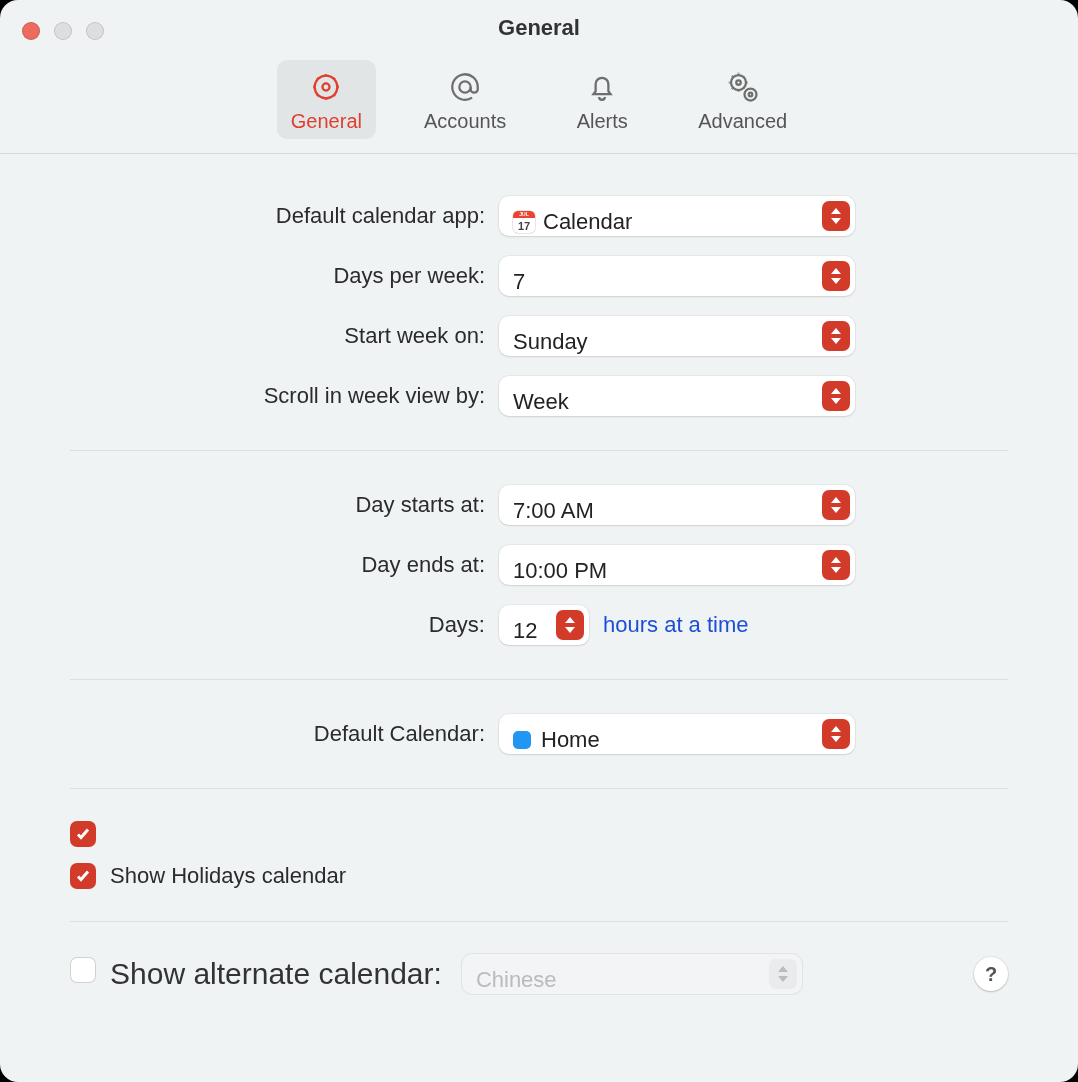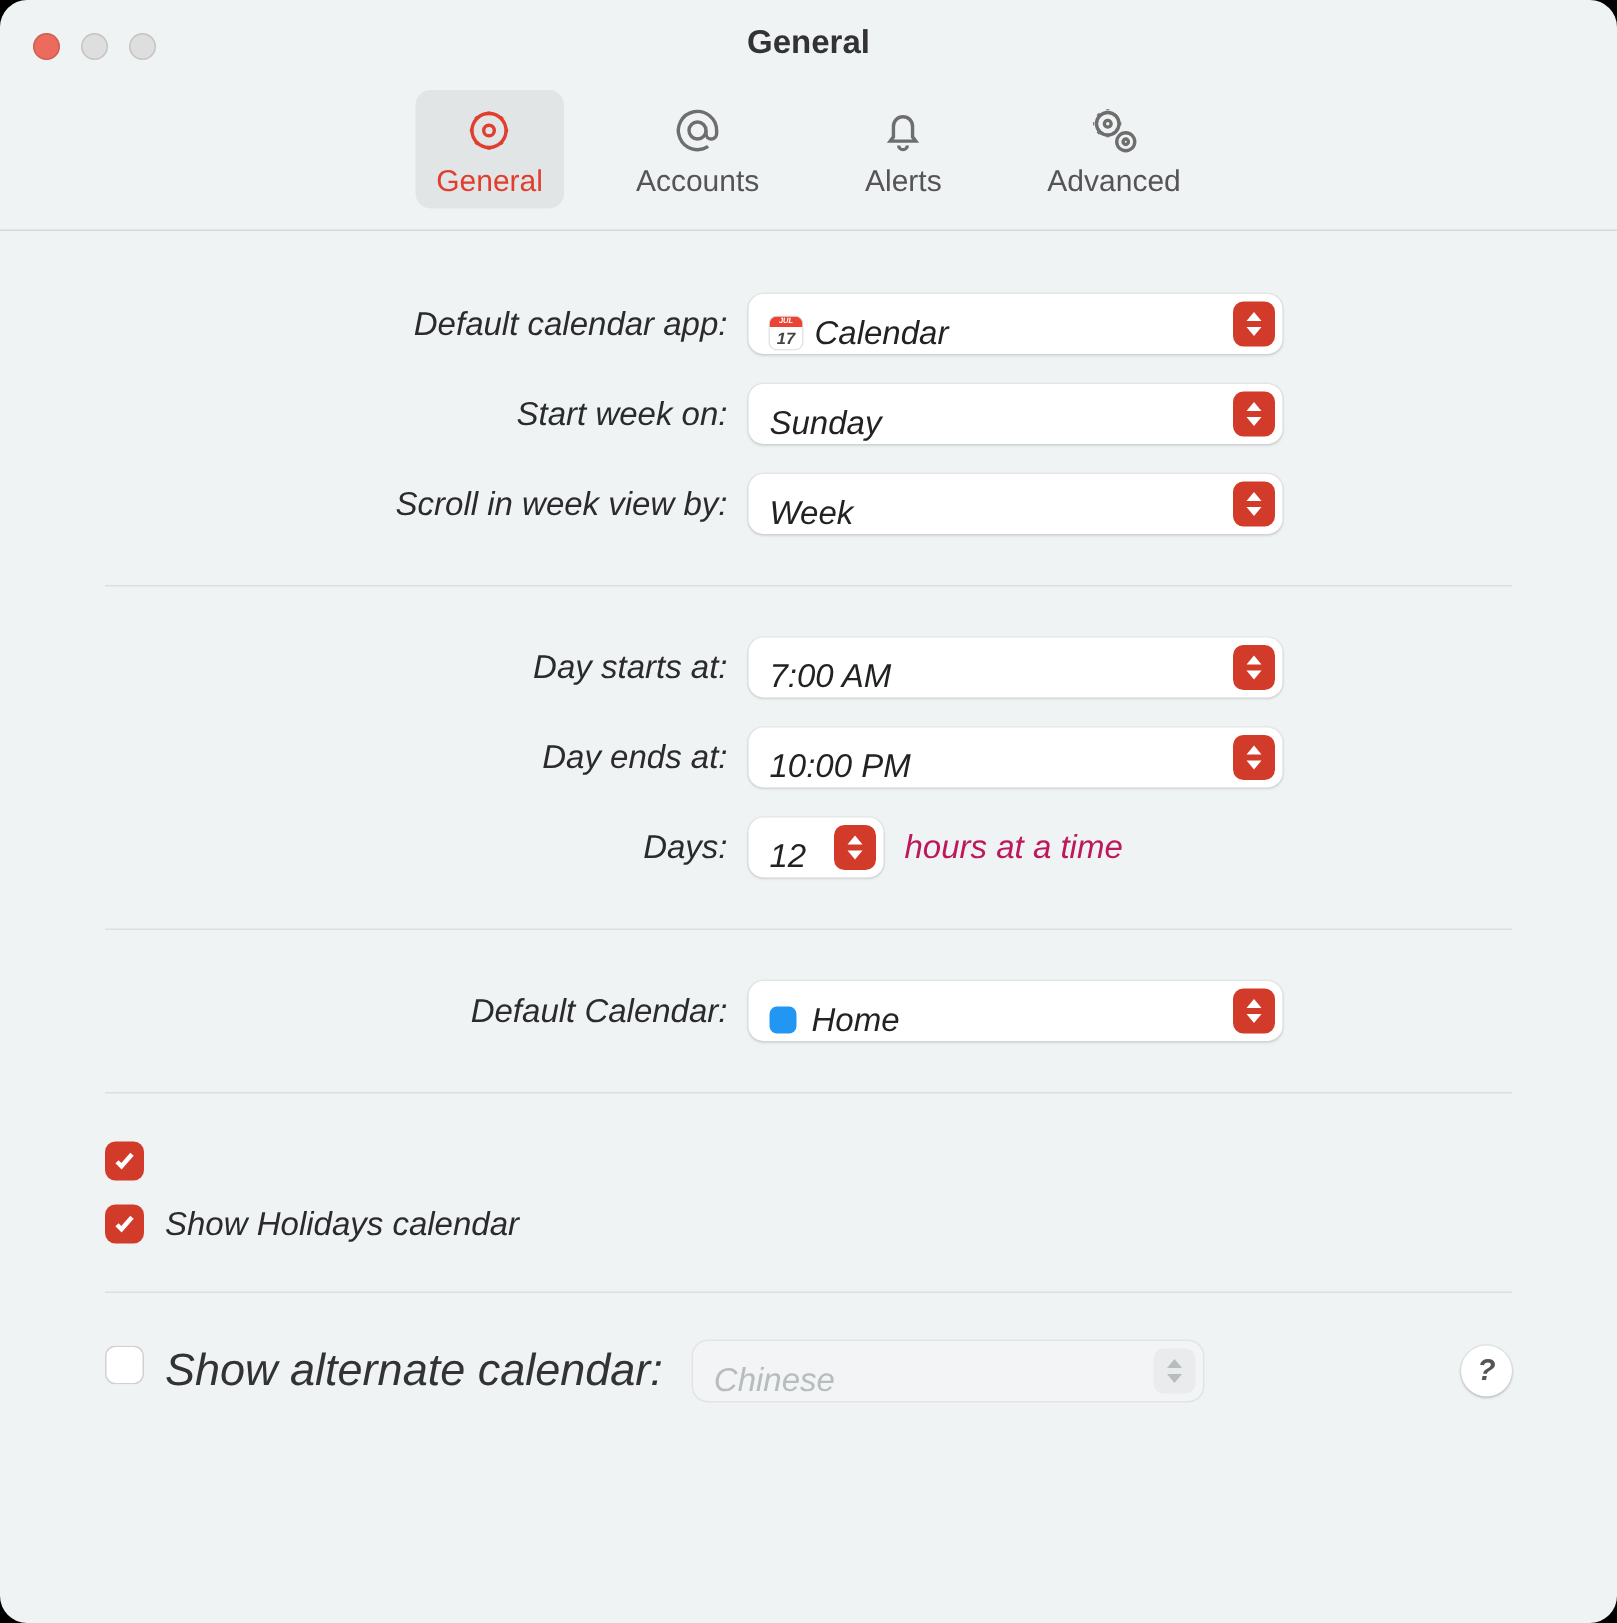--- a/index.html
+++ b/index.html
@@ -83,39 +83,38 @@
     font-size:20px;
     color:#555;
   }
   .tab.selected { background:#e2e5e6; }
   .tab.selected .icon { color: var(--orange); }
   .tab.selected .label { color: var(--orange); }
 
   
   .content {
     padding: 32px 70px 24px 70px;
-    font-style: italic;
   }
   .row {
     display:flex;
     align-items:center;
     gap: 14px;
     padding: 10px 0;
   }
   .row .lbl {
     width: var(--label-col);
     text-align:right;
     font-size:22px;
     color:#2b2b2b;
     flex-shrink:0;
   }
   .row .ctrl { flex: 0 0 auto; }
   .suffix {
     font-size:22px;
-    color:#be185d;
+    color:#1d4ed8;
   }
 
   hr.sep {
     border:none;
     border-top: 1px solid #dcdfe0;
     margin: 24px 0;
   }
 
   .select {
     position:relative;
@@ -270,20 +269,29 @@
           <span class="cal-icon">
             <span class="top">JUL</span>
             <span class="num">17</span>
           </span>
           <span>Calendar</span>
           <span class="stepper"></span>
         </div>
       </div>
     </div>
 
+    <div class="row">
+      <div class="lbl">Days per week:</div>
+      <div class="ctrl">
+        <div class="select w356">
+          <span>7</span>
+          <span class="stepper"></span>
+        </div>
+      </div>
+    </div>
 
     <div class="row">
       <div class="lbl">Start week on:</div>
       <div class="ctrl">
         <div class="select w356">
           <span>Sunday</span>
           <span class="stepper"></span>
         </div>
       </div>
     </div>

